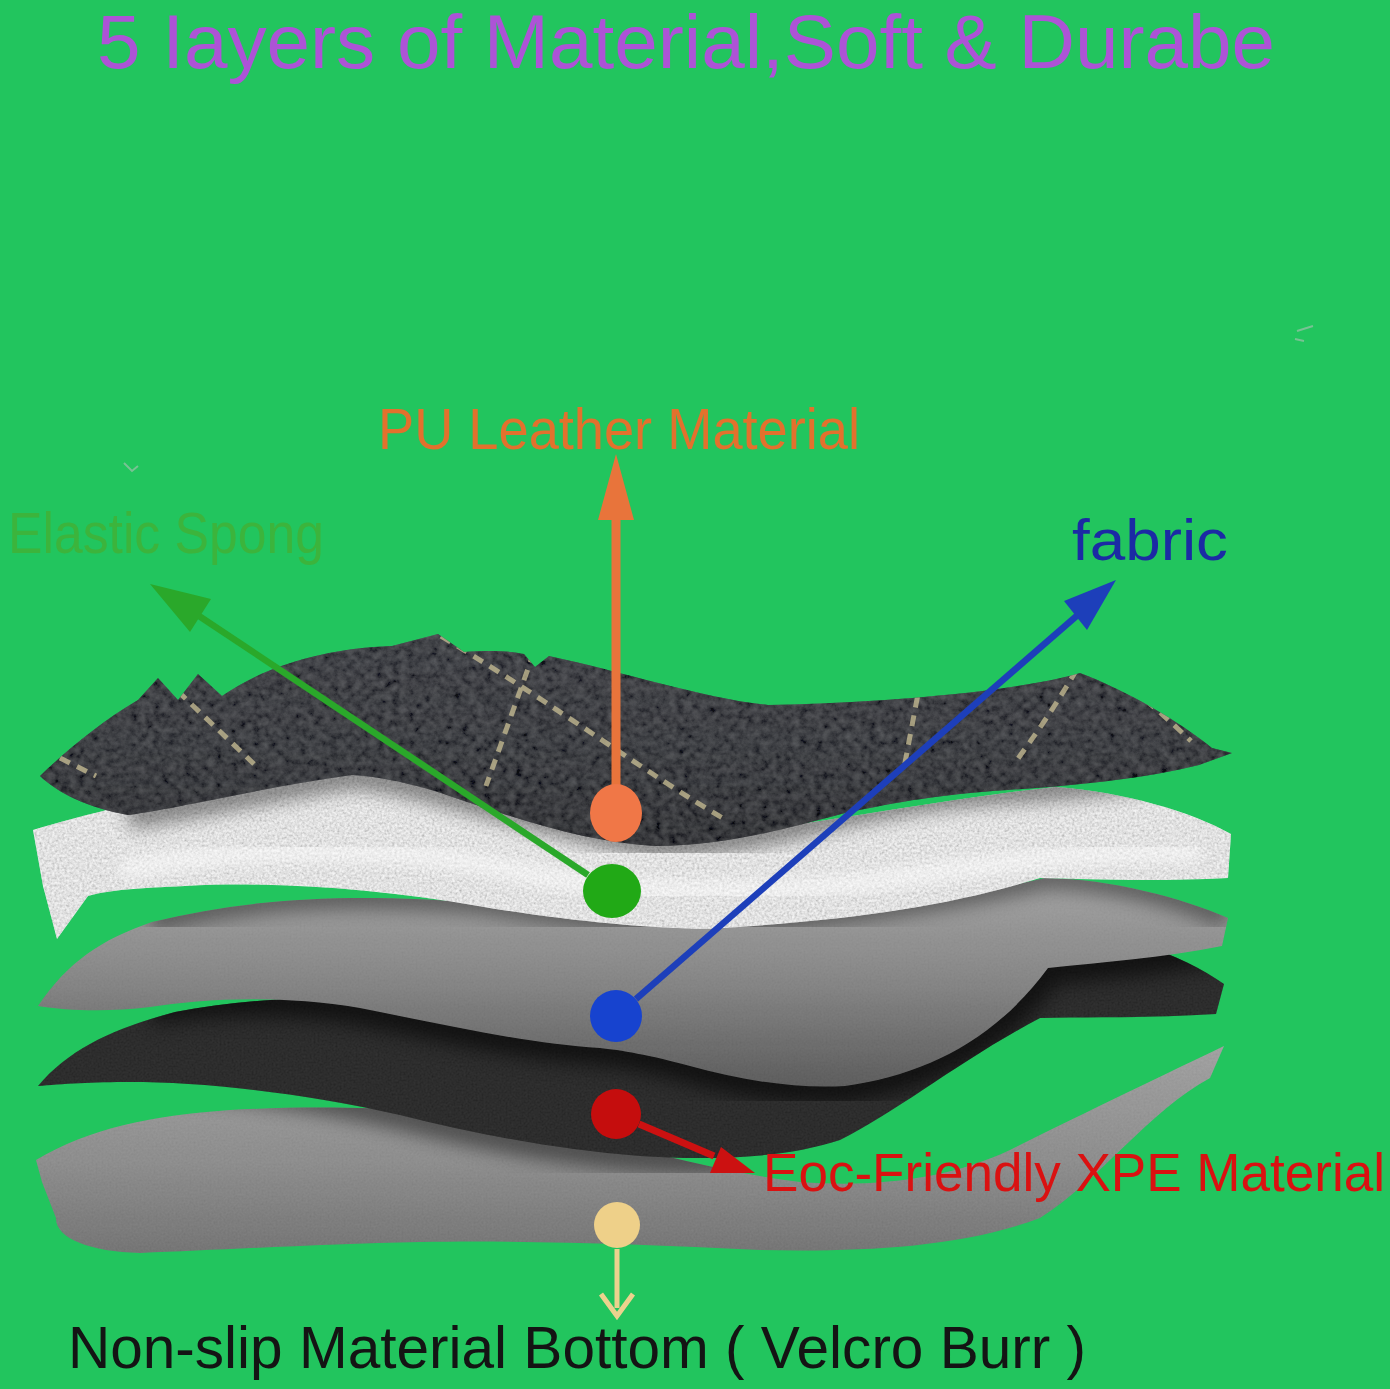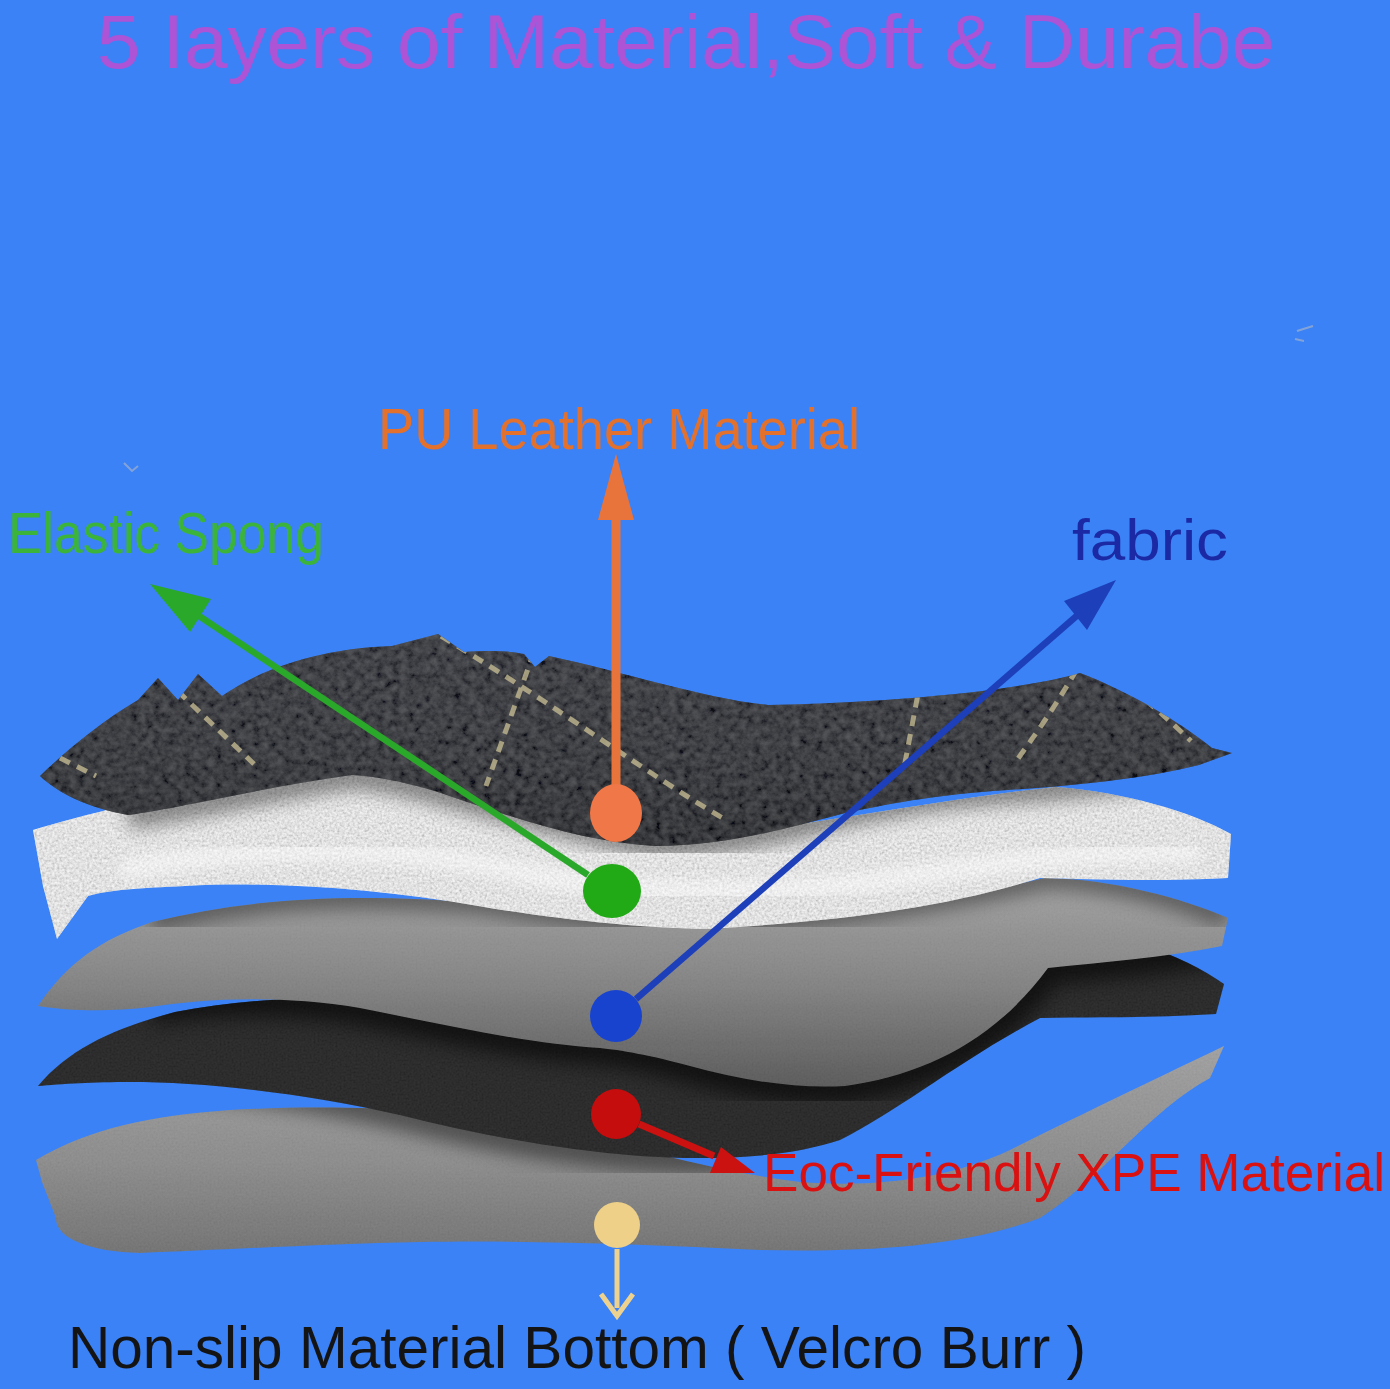--- a/index.html
+++ b/index.html
@@ -1,16 +1,16 @@
 <!DOCTYPE html>
 <html><head>
 <meta charset="utf-8">
 <style>
   html,body{margin:0;padding:0;background:#ffffff;}
-  #page{position:relative;width:1390px;height:1389px;background:#3b82f6;overflow:hidden;}
+  #page{position:relative;width:1390px;height:1389px;background:#22c55e;overflow:hidden;}
   svg text{font-family:"Liberation Sans",sans-serif;}
 </style>
 </head>
 <body>
 
 <div id="page">
 <svg viewBox="0 0 1390 1389" width="1390" height="1389">
   <defs>
     <path id="pL1" d="M 40,776 C 65,752 100,722 138,700 L 158,678 L 178,700 L 198,674 L 222,696 C 268,664 330,648 392,646 L 438,634 L 464,652 C 490,650 512,651 524,654 L 535,667 L 549,656 C 620,671 706,699 768,705 C 845,704 1005,695 1080,673 C 1128,691 1180,722 1212,748 L 1232,753 L 1199,765 C 1146,778 1085,785 1008,790 C 942,794 898,802 845,813 C 775,832 718,846 655,846 C 585,842 520,820 438,792 C 398,780 372,776 352,775 C 275,785 185,807 128,815 C 88,808 58,793 40,776 Z"></path>
     <path id="pL2" d="M 33,830 C 95,812 215,780 360,767 C 470,780 580,822 660,840 C 770,834 930,800 1055,787 C 1125,792 1192,812 1231,834 L 1228,878 C 1150,882 1090,879 1040,878 C 950,906 850,921 705,929 C 640,928 560,920 478,906 C 378,889 275,881 185,886 C 140,888 108,890 88,896 L 57,939 L 43,886 Z"></path>

